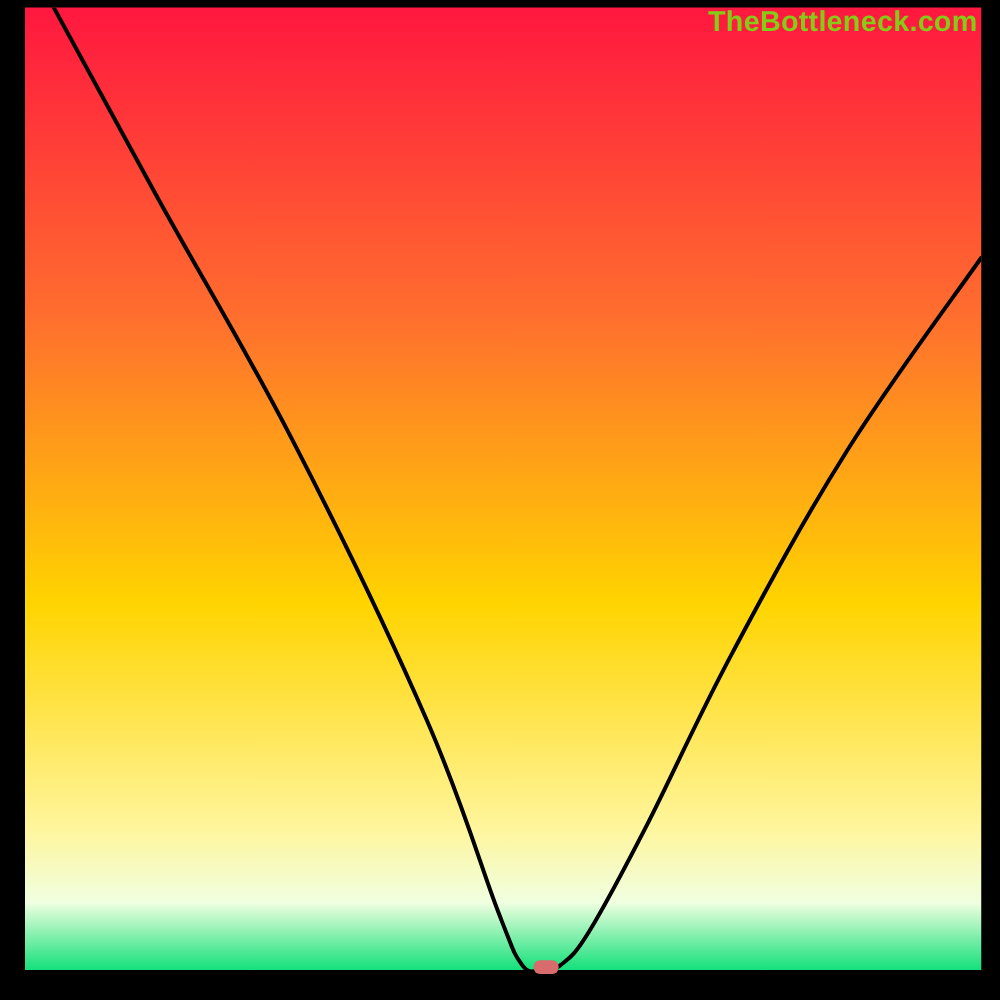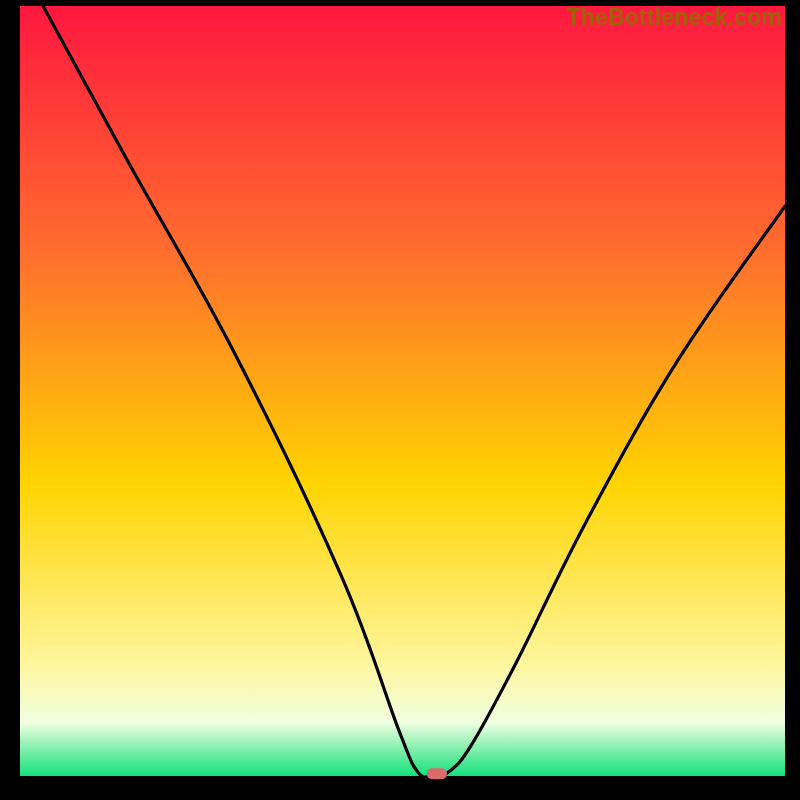--- a/index.html
+++ b/index.html
@@ -18,21 +18,21 @@
   svg {
     display: block;
   }
   .watermark {
     position: absolute;
     top: 4px;
     right: 18px;
     font-family: Arial, Helvetica, sans-serif;
     font-size: 23px;
     font-weight: 600;
-    color: #a16207;
+    color: #84cc16;
     letter-spacing: 0.2px;
     user-select: none;
   }
 </style>
 </head>
 <body>
 
 <div class="chart-container">
   <svg width="800" height="800" viewBox="0 0 800 800">
     <defs>

